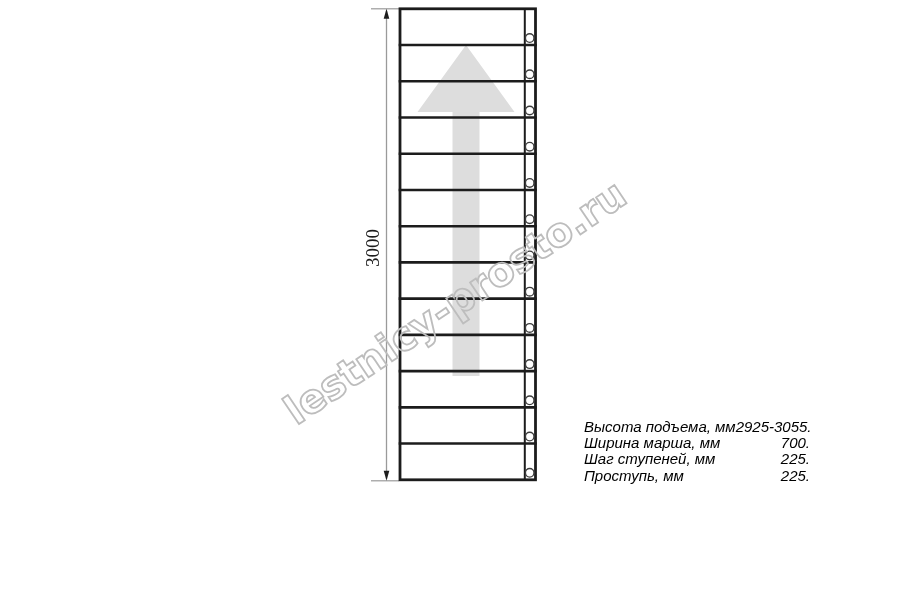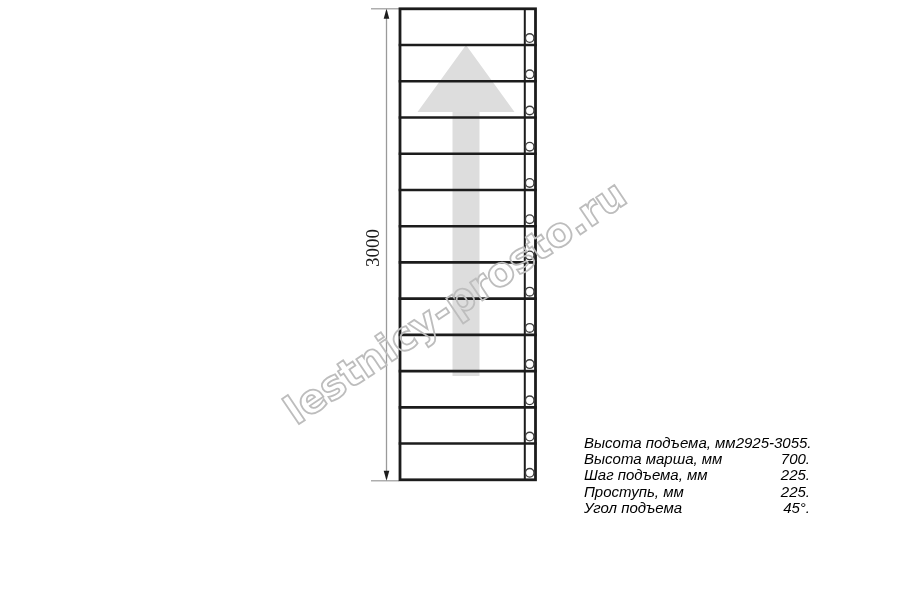--- a/index.html
+++ b/index.html
@@ -58,21 +58,21 @@
     color: #000000;
   }
   .spec-row {
     display: flex;
     justify-content: space-between;
     align-items: baseline;
     height: 16.2px;
     line-height: 16.2px;
   }
   .spec-row .lbl { white-space: nowrap; }
-  .spec-row .val { white-space: nowrap; text-align: right; margin-top: 16px; }
+  .spec-row .val { white-space: nowrap; text-align: right; }
 </style>
 </head>
 <body>
 
 <div class="canvas">
 
   <svg class="drawing-svg" width="900" height="600">
       <polygon points="466,45 514.5,112 479.5,112 479.5,376 452.5,376 452.5,112 417.5,112" fill="#dddddd"></polygon>
       <line x1="371" y1="8.8" x2="399" y2="8.8" stroke="#9a9a9a" stroke-width="1.2"></line>
       <line x1="371" y1="480.8" x2="399" y2="480.8" stroke="#9a9a9a" stroke-width="1.2"></line>
@@ -113,34 +113,30 @@
   <div class="watermark">lestnicy-prosto.ru</div>
 
   <div class="specs">
 
       <div class="spec-row">
         <span class="lbl">Высота подъема, мм</span>
         <span class="val">2925-3055.</span>
       </div>
 
       <div class="spec-row">
-        <span class="lbl">Высота марша, мм</span>
+        <span class="lbl">Ширина марша, мм</span>
         <span class="val">700.</span>
       </div>
 
       <div class="spec-row">
-        <span class="lbl">Шаг подъема, мм</span>
+        <span class="lbl">Шаг ступеней, мм</span>
         <span class="val">225.</span>
       </div>
 
       <div class="spec-row">
         <span class="lbl">Проступь, мм</span>
         <span class="val">225.</span>
       </div>
 
-      <div class="spec-row">
-        <span class="lbl">Угол подъема</span>
-        <span class="val">45°.</span>
-      </div>
 
     </div>
 
 </div>
 
 </body></html>

